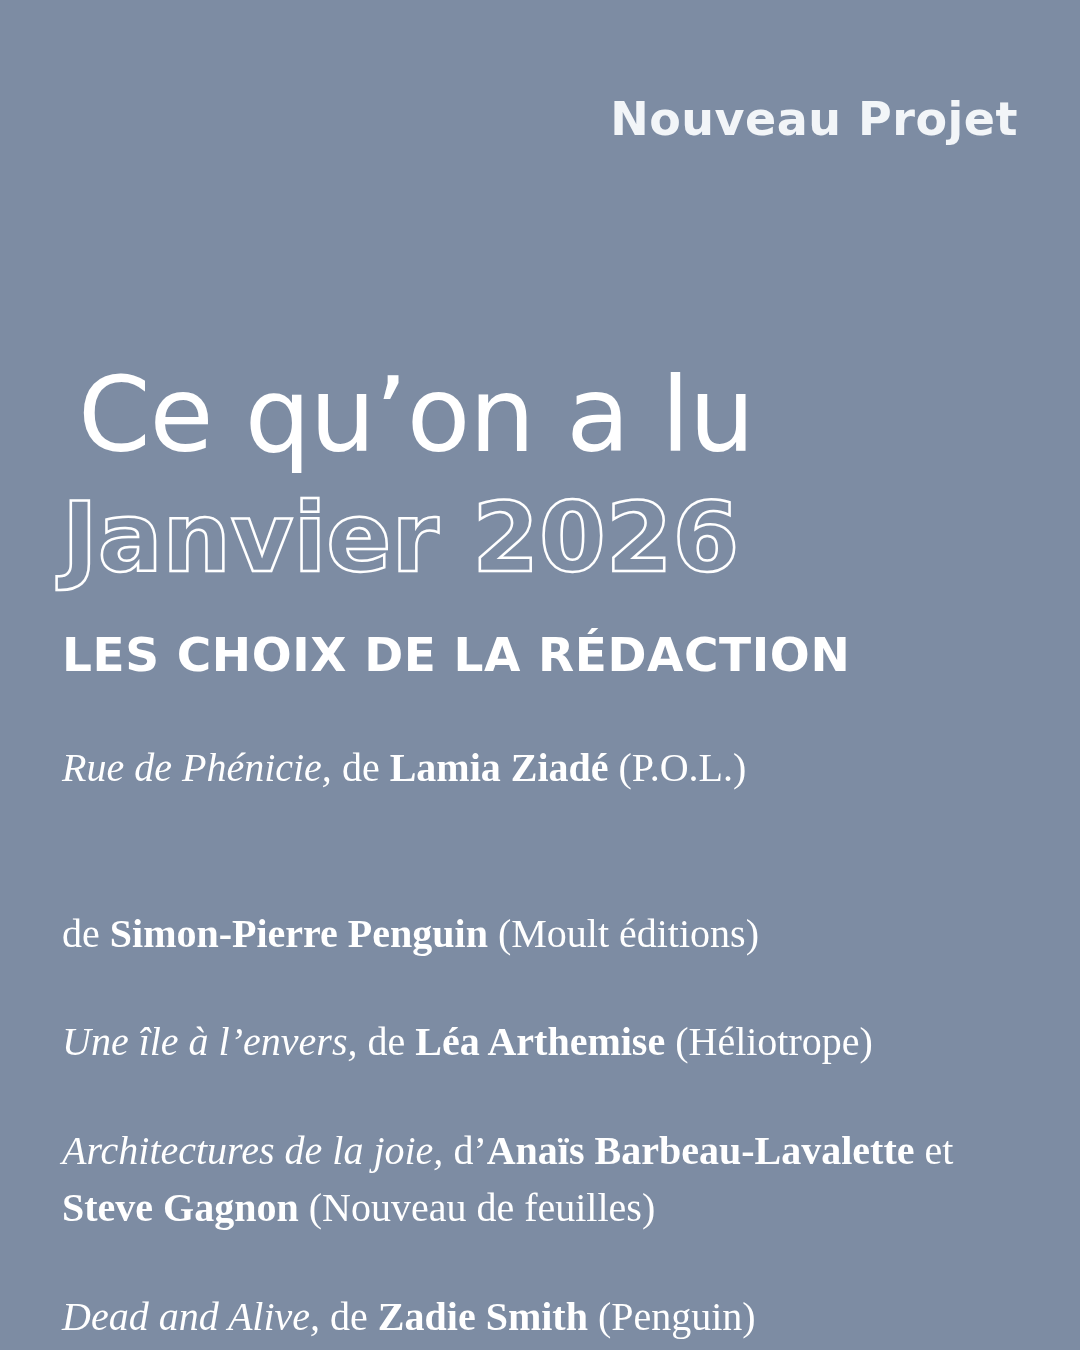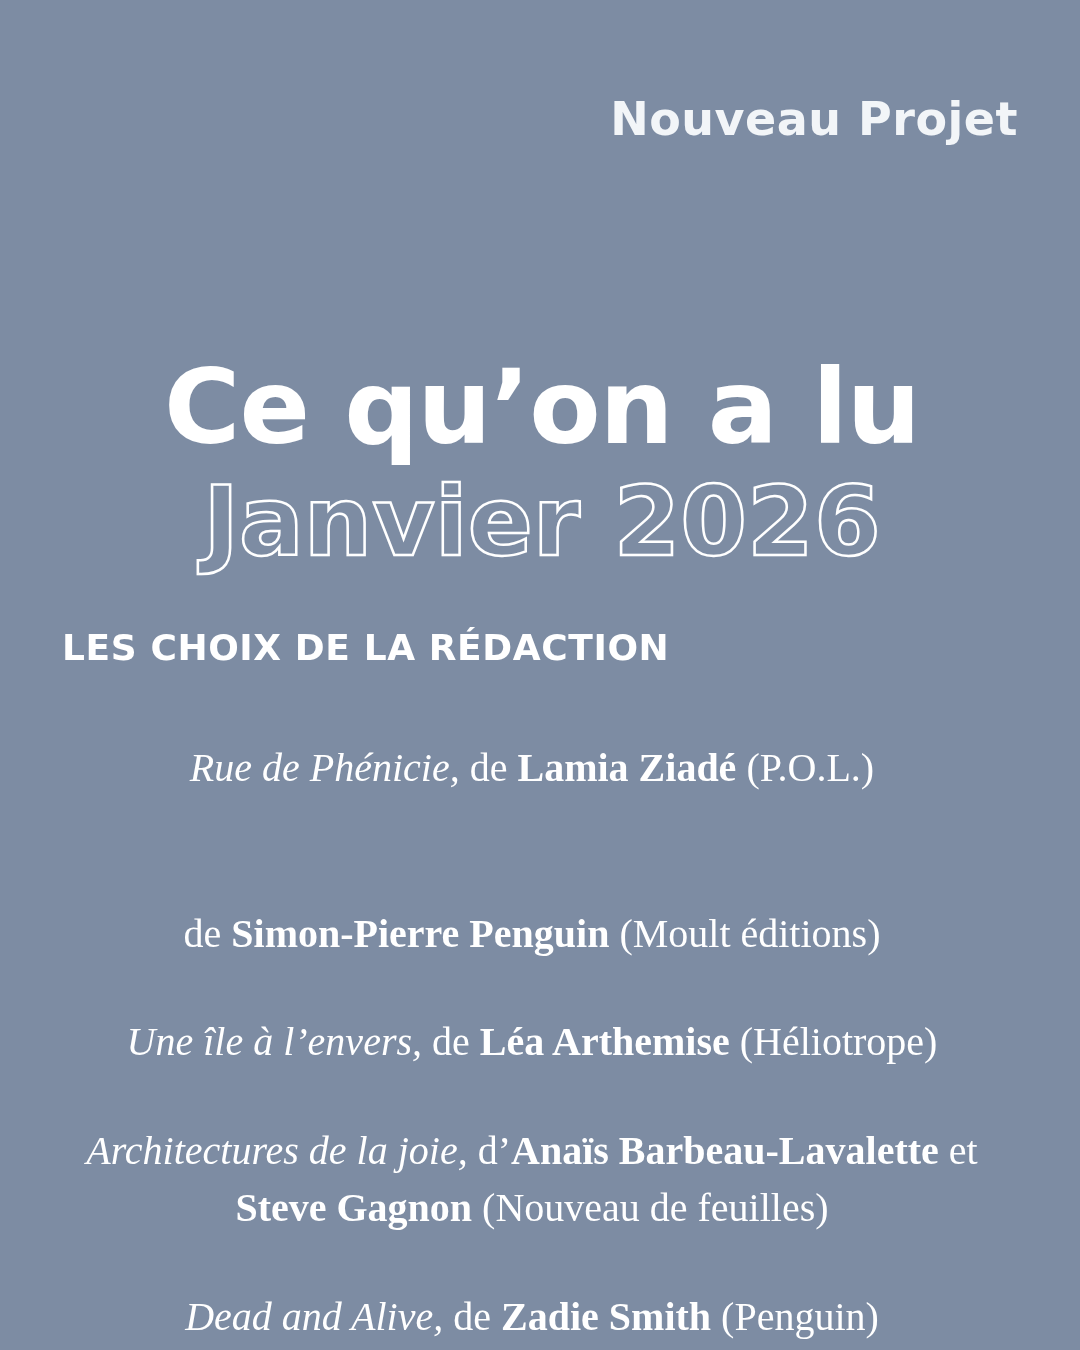--- a/index.html
+++ b/index.html
@@ -14,21 +14,20 @@
     color: #ffffff;
     overflow: hidden;
     position: relative;
   }
 
   .poster {
     position: relative;
     width: 1080px;
     height: 1350px;
     box-sizing: border-box;
-    text-align: center;
   }
 
   
   .brand {
     position: absolute;
     top: 92px;
     right: 62px;
     font-family: "DejaVu Sans", sans-serif;
     font-weight: 700;
     font-size: 46px;
@@ -40,26 +39,26 @@
   
   .title-block {
     position: absolute;
     left: 62px;
     top: 345px;
     width: 960px;
   }
 
   .title-main {
     font-family: "DejaVu Sans", sans-serif;
-    font-weight: 700;
+    font-weight: 400;
     font-size: 104px;
     line-height: 1.04;
     letter-spacing: -1px;
     color: #ffffff;
-    margin: 8px;
+    margin: 16px;
     white-space: nowrap;
   }
 
   .title-sub {
     font-family: "DejaVu Sans", sans-serif;
     font-weight: 700;
     font-size: 96px;
     line-height: 1.12;
     letter-spacing: 0px;
     margin: 6px 0 0 0;
@@ -68,21 +67,21 @@
     text-stroke: 2.5px #ffffff;
     white-space: nowrap;
   }
 
   .kicker {
     position: absolute;
     left: 62px;
     top: 627px;
     font-family: "DejaVu Sans", sans-serif;
     font-weight: 700;
-    font-size: 36px;
+    font-size: 47px;
     letter-spacing: 0.6px;
     color: #ffffff;
     white-space: nowrap;
   }
 
   
   .list {
     position: absolute;
     left: 62px;
     top: 740px;

